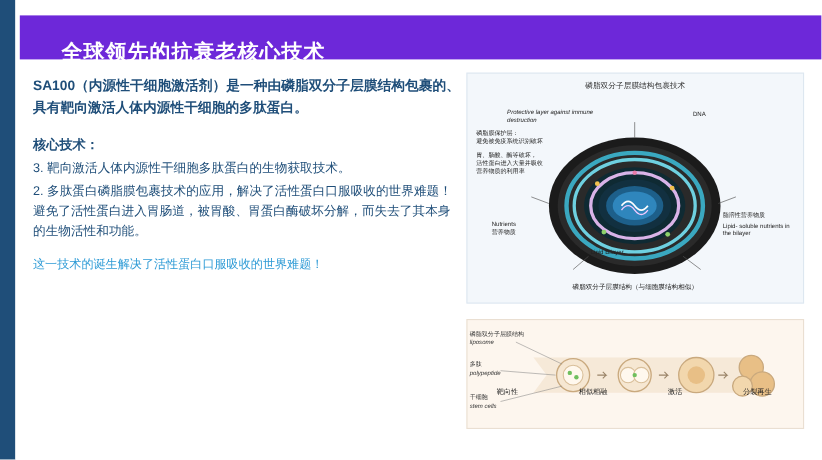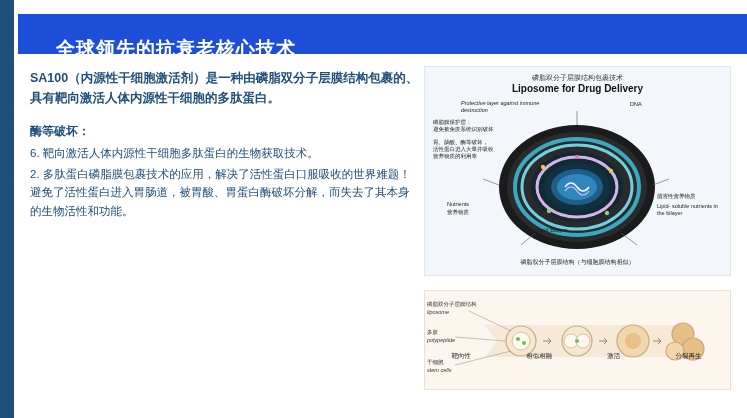--- a/index.html
+++ b/index.html
@@ -20,21 +20,21 @@
     position:absolute;left:0;top:0;width:14px;height:418px;
     background:#1f4e79;
   }
   .left-bar-inner{
     position:absolute;left:14px;top:0;width:4px;height:418px;
     background:#ffffff;
   }
   
   .header{
     position:absolute;left:18px;top:14px;width:729px;height:40px;
-    background:#1d4ed8;
+    background:#6d28d9;
   }
   .header-title{
     position:absolute;left:38px;top:22px;
     font-size:19px;font-weight:bold;color:#ffffff;
     letter-spacing:1px;
     line-height:26px;
   }
   
   .text-col{
     position:absolute;left:30px;top:68px;width:390px;
@@ -98,30 +98,30 @@
   <div class="left-bar"></div>
   <div class="left-bar-inner"></div>
 
   <div class="header">
     <div class="header-title">全球领先的抗衰老核心技术</div>
   </div>
 
   <div class="text-col">
     <div class="lead">SA100（内源性干细胞激活剂）是一种由磷脂双分子层膜结构包裹的、具有靶向激活人体内源性干细胞的多肽蛋白。</div>
 
-    <div class="sec-title">酶等破坏：</div>
-    <div class="body-text">6. 靶向激活人体内源性干细胞多肽蛋白的生物获取技术。</div>
+    <div class="sec-title">核心技术：</div>
+    <div class="body-text">3. 靶向激活人体内源性干细胞多肽蛋白的生物获取技术。</div>
     <div class="body-text" style="margin-top:-10px;">2. 多肽蛋白磷脂膜包裹技术的应用，解决了活性蛋白口服吸收的世界难题！避免了活性蛋白进入胃肠道，被胃酸、胃蛋白酶破坏分解，而失去了其本身的生物活性和功能。</div>
 
 
+    <div class="closing">这一技术的诞生解决了活性蛋白口服吸收的世界难题！</div>
   </div>
 
   <div class="illus">
     <div class="illus-cap-cn">磷脂双分子层膜结构包裹技术</div>
-    <div class="illus-cap-en">Liposome for Drug Delivery</div>
 
     <svg class="lipo-wrap" viewBox="0 0 305 208">
 
       <ellipse cx="152" cy="120" rx="78" ry="62" fill="#1b1b1b"></ellipse>
       <ellipse cx="152" cy="120" rx="70" ry="55" fill="#2a2a2a"></ellipse>
 
       <ellipse cx="152" cy="120" rx="62" ry="48" fill="none" stroke="#3aa8c0" stroke-width="4"></ellipse>
       <ellipse cx="152" cy="120" rx="55" ry="42" fill="none" stroke="#6ed0e0" stroke-width="3"></ellipse>
       <ellipse cx="152" cy="120" rx="46" ry="35" fill="#0f2a33"></ellipse>
       <ellipse cx="152" cy="120" rx="40" ry="30" fill="none" stroke="#d9b3e8" stroke-width="3"></ellipse>

